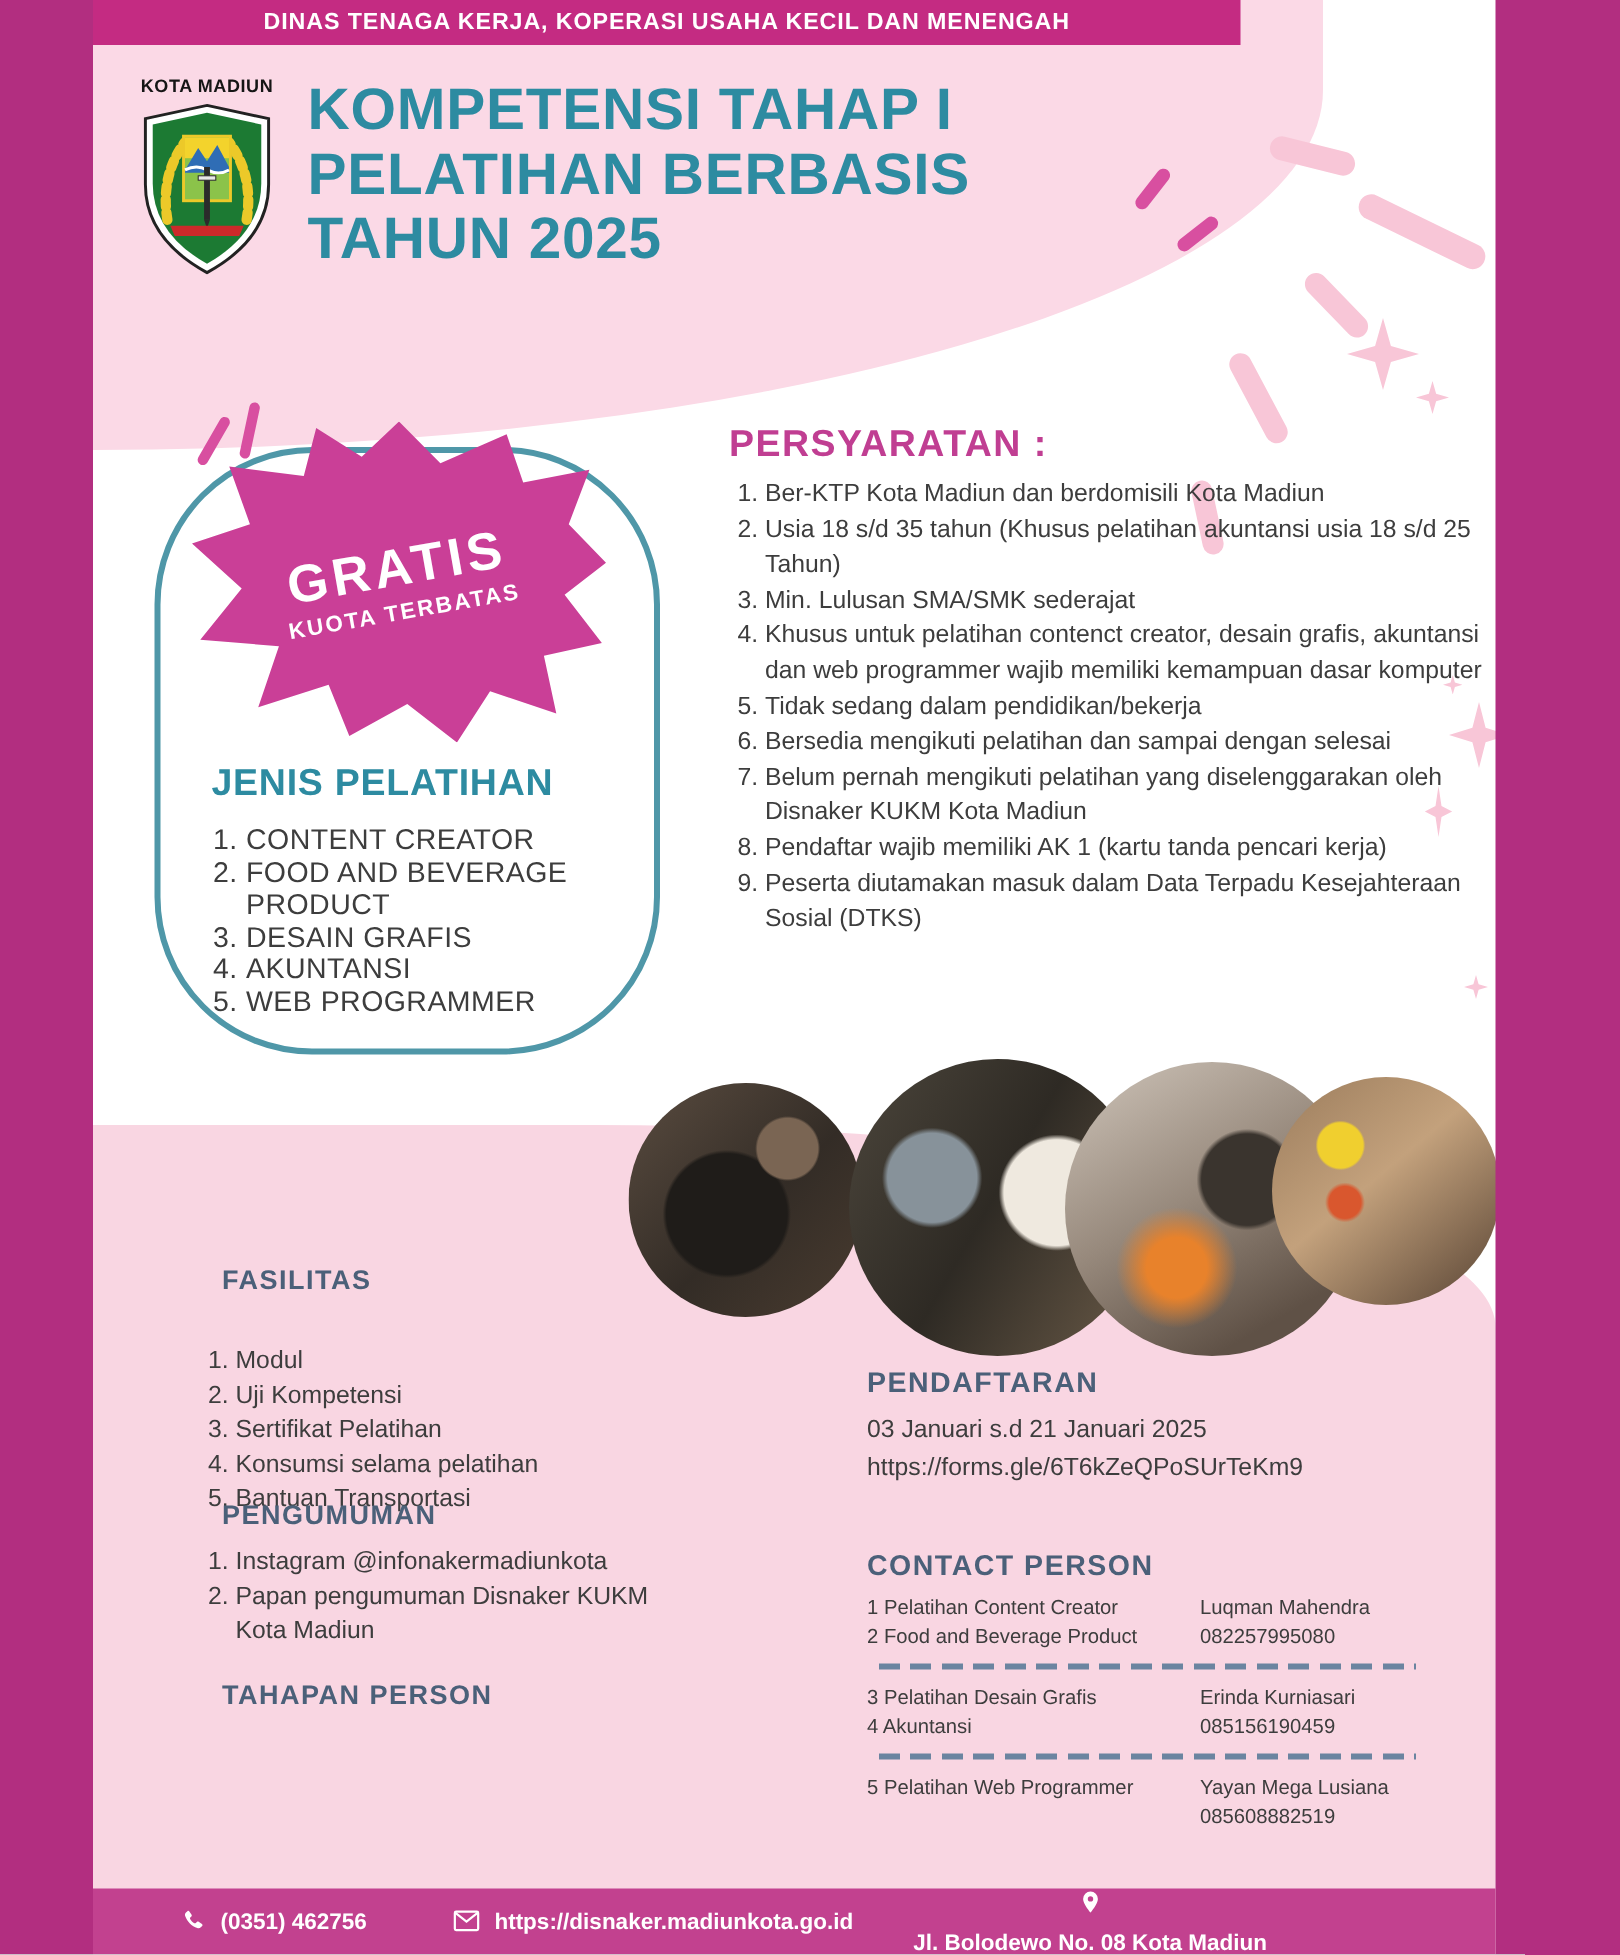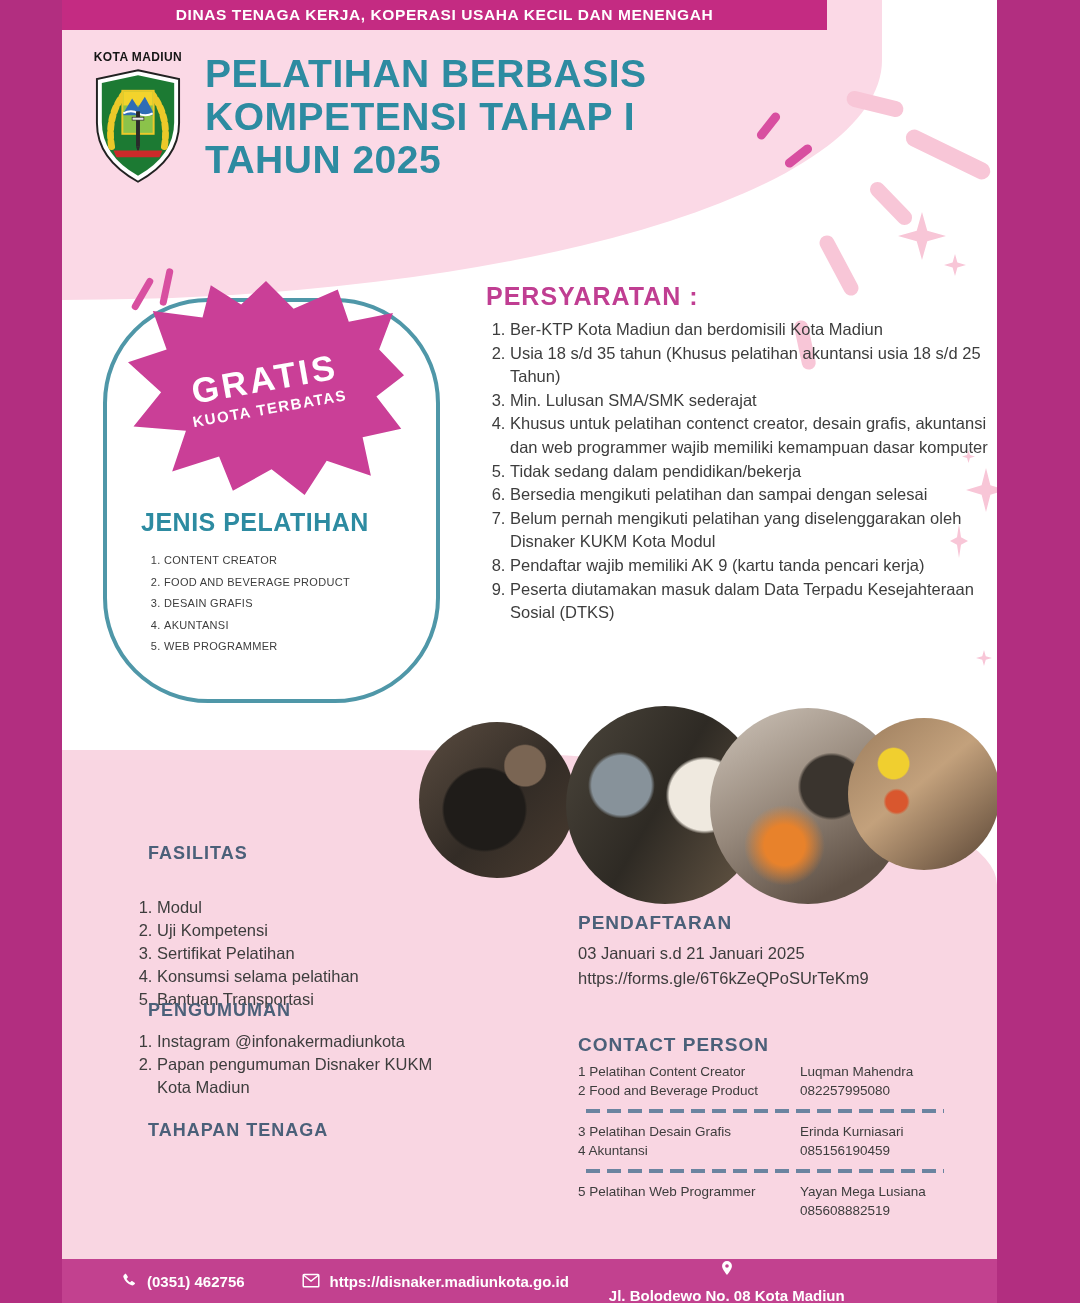--- a/index.html
+++ b/index.html
@@ -37,21 +37,21 @@
   .burst{position:absolute;left:128px;top:281px;width:276px;height:214px;background:var(--c-burst);z-index:4;
     display:flex;flex-direction:column;align-items:center;justify-content:center;
     clip-path:polygon(50% 0%,60% 13%,76% 4%,80% 19%,96% 15%,91% 32%,100% 44%,90% 54%,99% 69%,85% 73%,88% 91%,72% 84%,64% 100%,52% 88%,38% 98%,33% 82%,16% 89%,21% 70%,2% 68%,12% 52%,0% 38%,14% 32%,9% 14%,27% 17%,30% 2%,41% 11%);}
   .burst-inner{transform:rotate(-10deg);text-align:center;color:#fff;}
   .burst-main{font-size:35px;font-weight:bold;letter-spacing:3px;}
   .burst-sub{font-size:15px;font-weight:bold;letter-spacing:1.5px;margin-top:1px;}
 
   .jenis-heading{position:absolute;left:141px;top:508px;z-index:7;color:var(--c-teal);
     font-size:25px;font-weight:bold;letter-spacing:.5px;}
   .jenis-list{position:absolute;left:144px;top:550px;width:285px;z-index:7;color:var(--c-body-text);
-    font-size:11px;line-height:21.5px;letter-spacing:.3px;padding-left:20px;}
+    font-size:19px;line-height:21.5px;letter-spacing:.3px;padding-left:20px;}
 
   .persyaratan-heading{position:absolute;left:486px;top:282px;z-index:7;color:var(--c-magenta-heading);
     font-size:25px;font-weight:bold;letter-spacing:1px;}
   .persyaratan-list{position:absolute;left:488px;top:318px;width:500px;z-index:7;color:var(--c-body-text);
     font-size:16.5px;line-height:23.6px;padding-left:22px;}
 
   .photo{position:absolute;border-radius:50%;z-index:4;}
   .photo.c1{left:419px;top:722px;width:156px;height:156px;
     background:radial-gradient(circle at 68% 28%,#7a6553 0 13%,rgba(0,0,0,0) 14%),
       radial-gradient(circle at 42% 56%,#1f1c19 0 32%,rgba(0,0,0,0) 34%),
@@ -135,22 +135,22 @@
       <path d="M30 46 L39 31 L45 40 L52 29 L60 44 V48 H30 Z" fill="#2f6db5"></path>
       <path d="M30 46 q8 -4 15 0 q8 4 15 0" stroke="#fff" stroke-width="2" fill="none"></path>
       <rect x="43" y="44" width="4" height="36" fill="#2b2b2b"></rect>
       <rect x="39" y="50" width="12" height="3" fill="#e8e8e8" stroke="#2b2b2b" stroke-width="0.7"></rect>
       <path d="M43 80 l2 6 l2 -6 z" fill="#2b2b2b"></path>
       <path d="M20 84 h50 l-3 7 h-44 z" fill="#cc2a2a"></path>
     </svg>
   </div>
 
   <div class="title">
+    <div>KOMPETENSI TAHAP I</div>
     <div>PELATIHAN BERBASIS</div>
-    <div>KOMPETENSI TAHAP I</div>
     <div>TAHUN 2025</div>
   </div>
 
   <div class="jenis-box"></div>
   <div class="burst">
     <div class="burst-inner">
       <div class="burst-main">GRATIS</div>
       <div class="burst-sub">KUOTA TERBATAS</div>
     </div>
   </div>
@@ -164,22 +164,22 @@
   </ol>
 
   <div class="persyaratan-heading">PERSYARATAN :</div>
   <ol class="persyaratan-list">
     <li>Ber-KTP Kota Madiun dan berdomisili Kota Madiun</li>
     <li>Usia 18 s/d 35 tahun (Khusus pelatihan akuntansi usia 18 s/d 25 Tahun)</li>
     <li>Min. Lulusan SMA/SMK sederajat</li>
     <li>Khusus untuk pelatihan contenct creator, desain grafis, akuntansi dan web programmer wajib memiliki kemampuan dasar komputer</li>
     <li>Tidak sedang dalam pendidikan/bekerja</li>
     <li>Bersedia mengikuti pelatihan dan sampai dengan selesai</li>
-    <li>Belum pernah mengikuti pelatihan yang diselenggarakan oleh Disnaker KUKM Kota Modul</li>
-    <li>Pendaftar wajib memiliki AK 9 (kartu tanda pencari kerja)</li>
+    <li>Belum pernah mengikuti pelatihan yang diselenggarakan oleh Disnaker KUKM Kota Madiun</li>
+    <li>Pendaftar wajib memiliki AK 1 (kartu tanda pencari kerja)</li>
     <li>Peserta diutamakan masuk dalam Data Terpadu Kesejahteraan Sosial (DTKS)</li>
   </ol>
 
   <div class="photo c1" title="Praktik barbershop"></div>
   <div class="photo c2" title="Praktik barista / food and beverage"></div>
   <div class="photo c3" title="Praktik memasak di dapur"></div>
   <div class="photo c4" title="Praktik instalasi listrik"></div>
 
   <div class="section-heading h-left" style="left:127px;top:843px;">FASILITAS</div>
   <ol class="plain-list" style="left:133px;top:872px;width:330px;margin-top:24px;">
@@ -189,21 +189,21 @@
     <li>Konsumsi selama pelatihan</li>
     <li>Bantuan Transportasi</li>
   </ol>
 
   <div class="section-heading h-left" style="left:127px;top:1000px;">PENGUMUMAN</div>
   <ol class="plain-list" style="left:133px;top:1030px;width:320px;">
     <li>Instagram @infonakermadiunkota</li>
     <li>Papan pengumuman Disnaker KUKM Kota Madiun</li>
   </ol>
 
-  <div class="section-heading h-left" style="left:127px;top:1120px;">TAHAPAN TENAGA</div>
+  <div class="section-heading h-left" style="left:127px;top:1120px;">TAHAPAN PERSON</div>
 
   <div class="section-heading h-right" style="left:578px;top:912px;">PENDAFTARAN</div>
   <div class="pendaftaran-text">
     <div>03 Januari s.d 21 Januari 2025</div>
     <div>https://forms.gle/6T6kZeQPoSUrTeKm9</div>
   </div>
 
   <div class="section-heading h-right" style="left:578px;top:1034px;">CONTACT PERSON</div>
   <div class="contact-table">
     <div class="contact-row">

